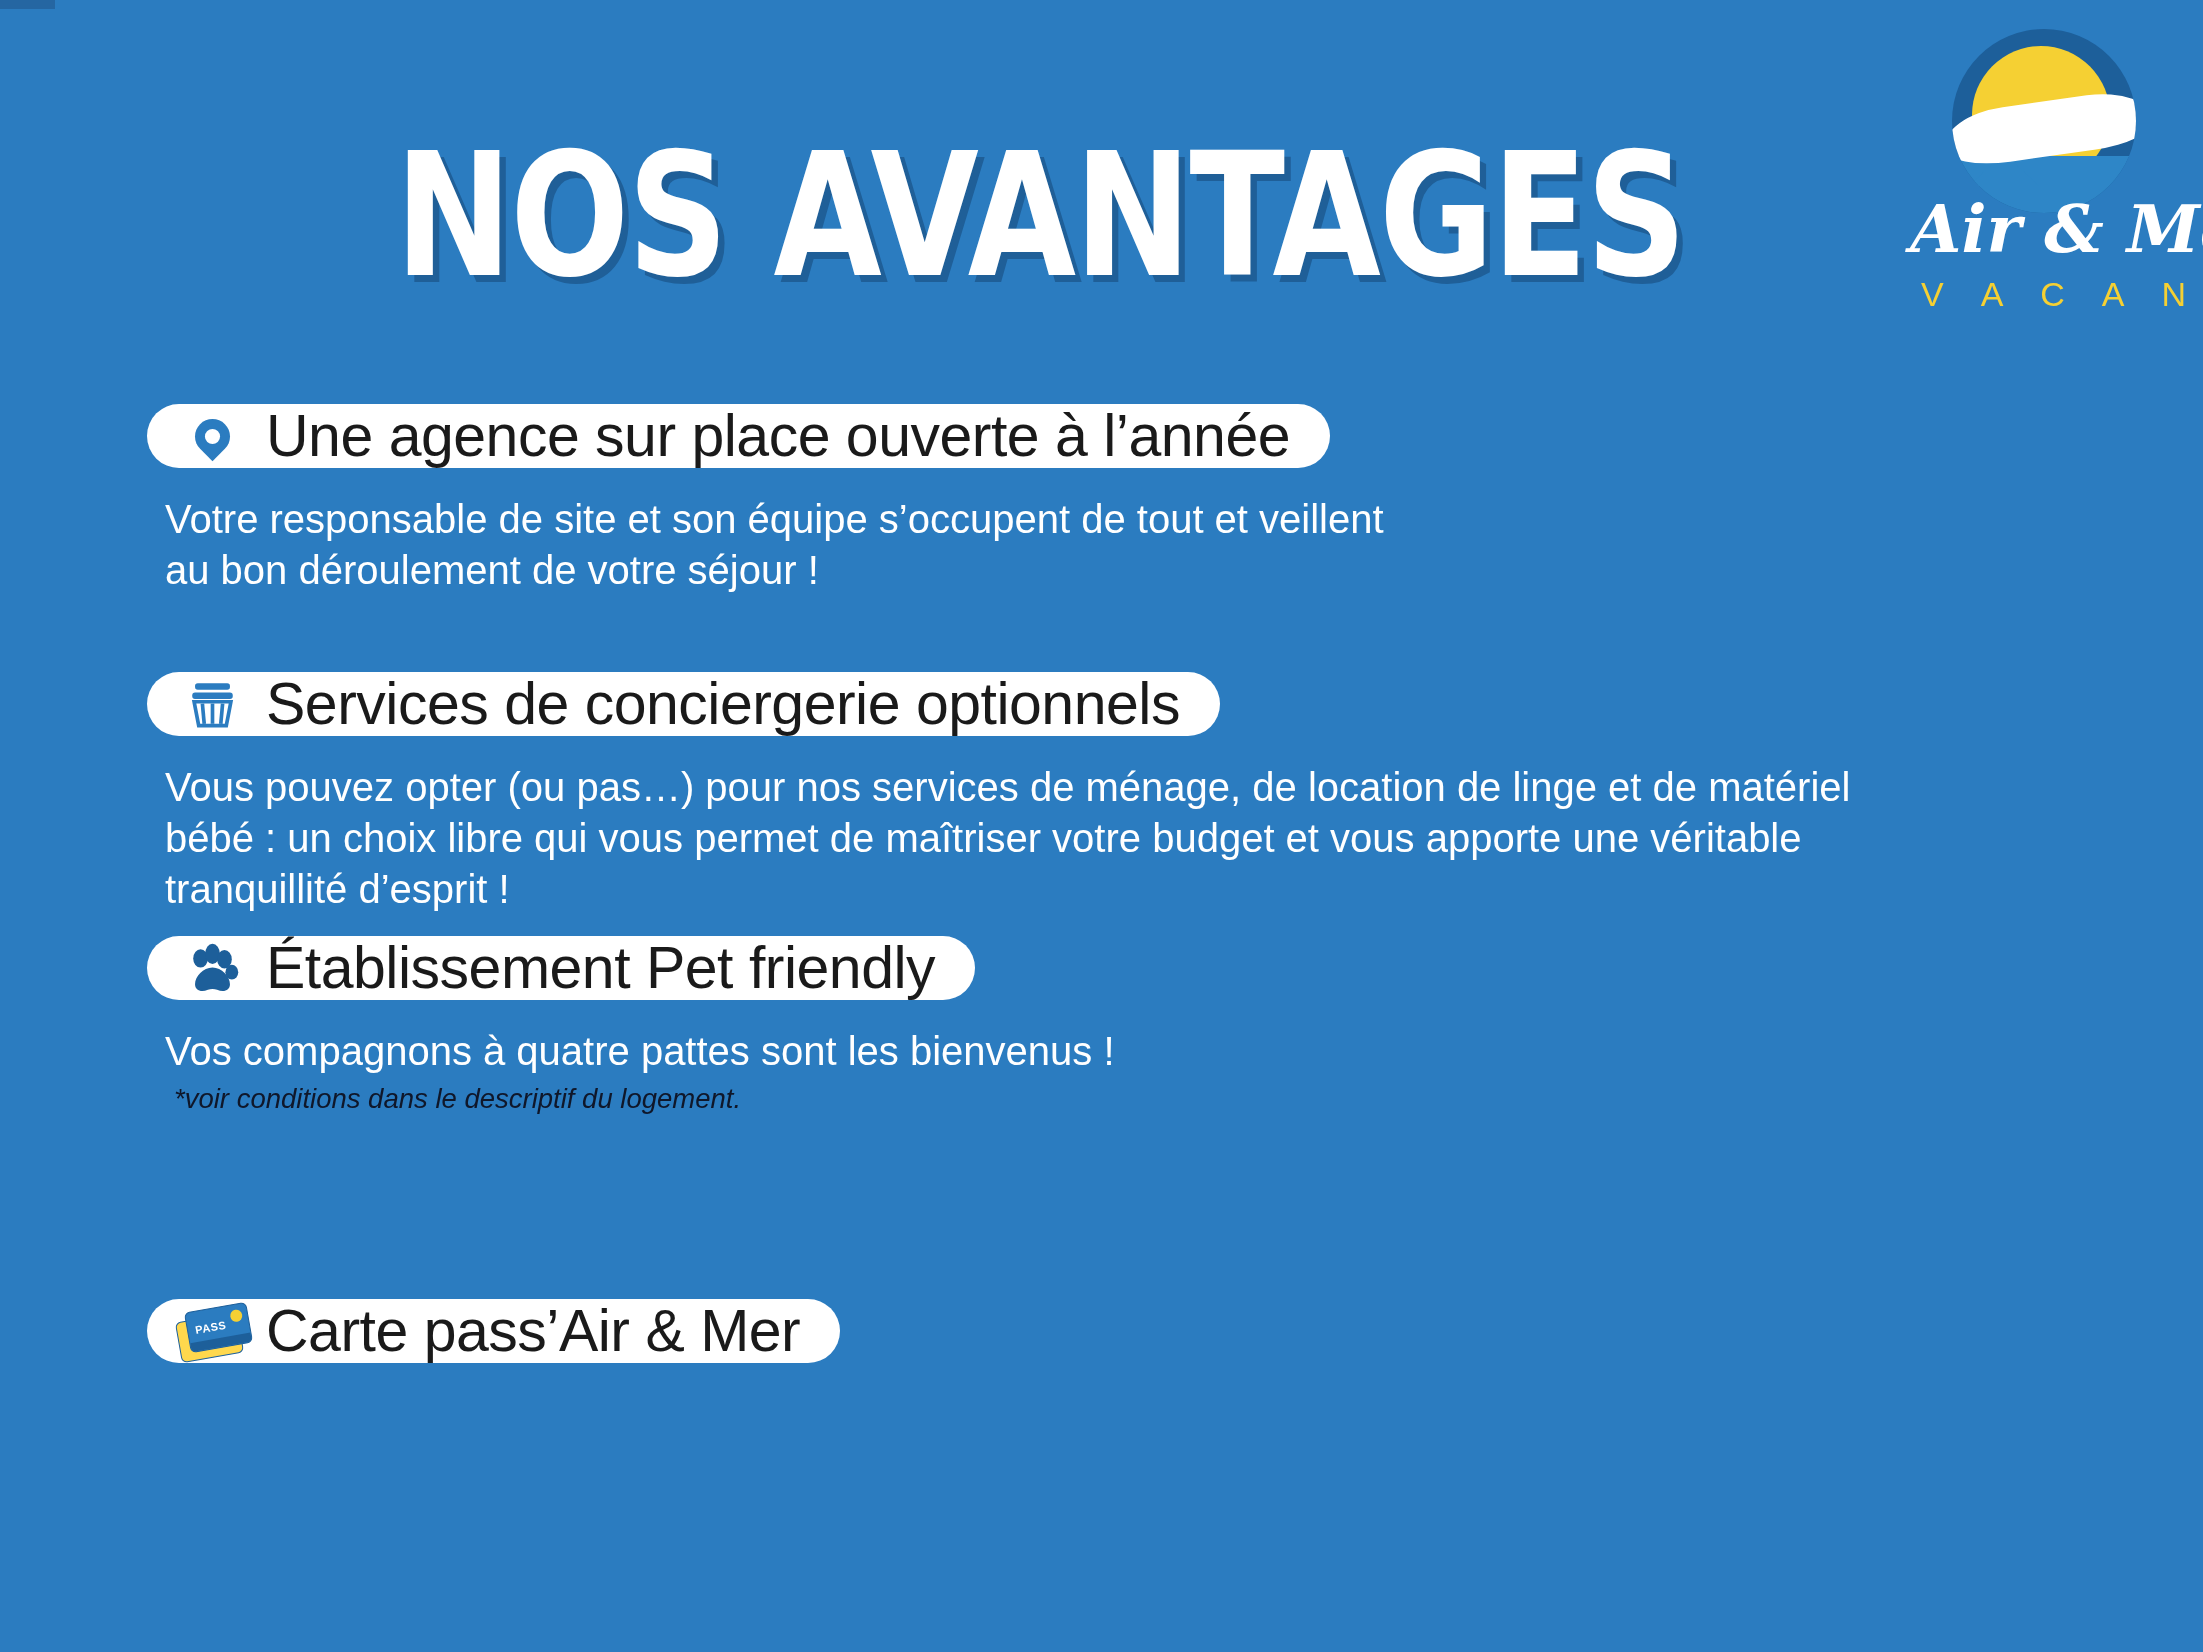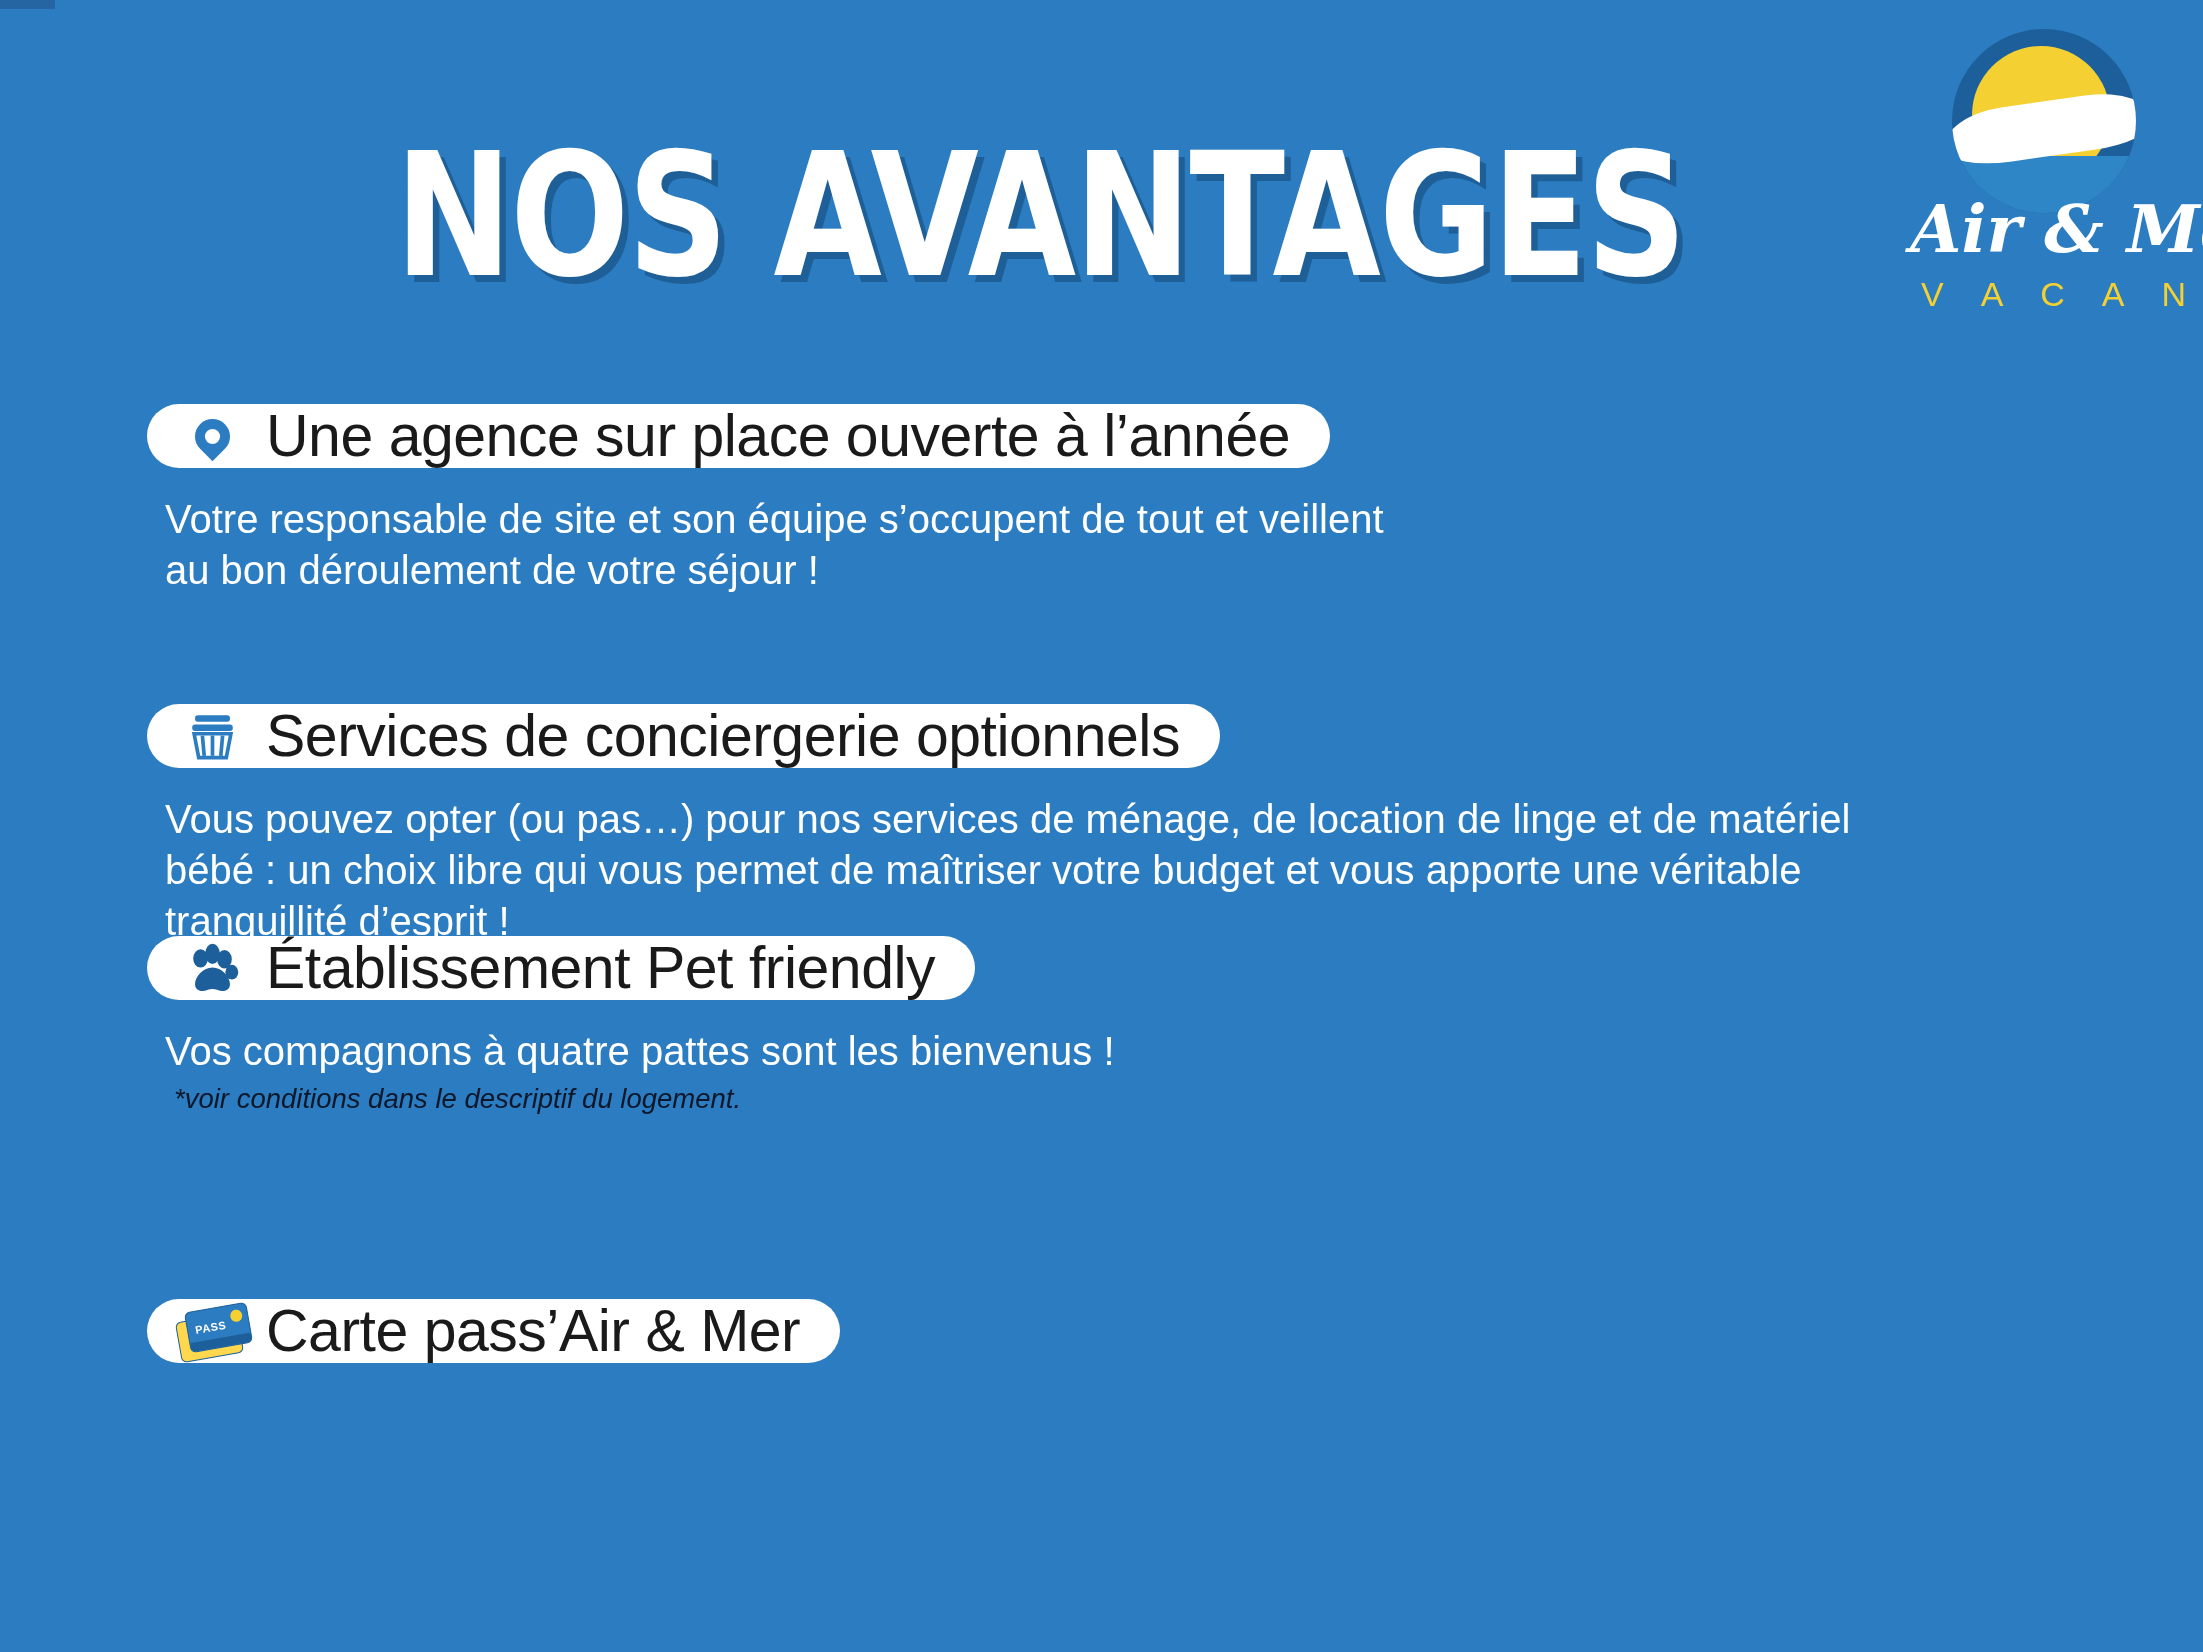--- a/index.html
+++ b/index.html
@@ -256,21 +256,21 @@
   <div class="pill">
     <span class="pill-icon">
       <span class="icon-pin"></span>
     </span>
     <span class="pill-label">Une agence sur place ouverte à l’année</span>
   </div>
   <div class="body-text">Votre responsable de site et son équipe s’occupent de tout et veillent
 au bon déroulement de votre séjour !</div>
 </div>
 
-<div class="section" style="top: 704px;">
+<div class="section" style="top: 672px;">
   <div class="pill">
     <span class="pill-icon">
       <svg width="57" height="57" viewBox="0 0 62 62" fill="none" stroke="#2b7cc0" stroke-width="4">
         <rect x="12" y="8" width="38" height="7" rx="3" fill="#2b7cc0" stroke="none"></rect>
         <rect x="9" y="18" width="44" height="7" rx="3" fill="#2b7cc0" stroke="none"></rect>
         <path d="M11 28 L51 28 L46 54 L16 54 Z" fill="none"></path>
         <line x1="20" y1="30" x2="22" y2="52"></line>
         <line x1="31" y1="30" x2="31" y2="52"></line>
         <line x1="42" y1="30" x2="40" y2="52"></line>
       </svg>

